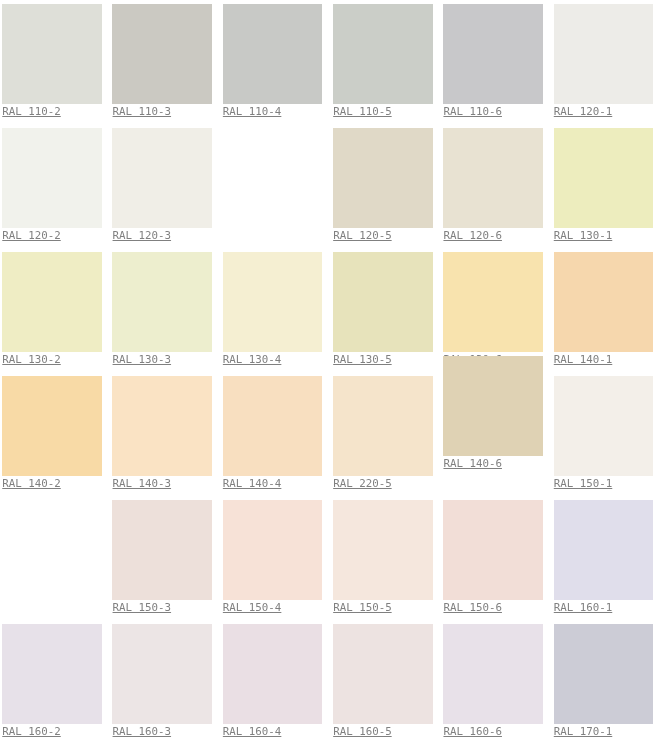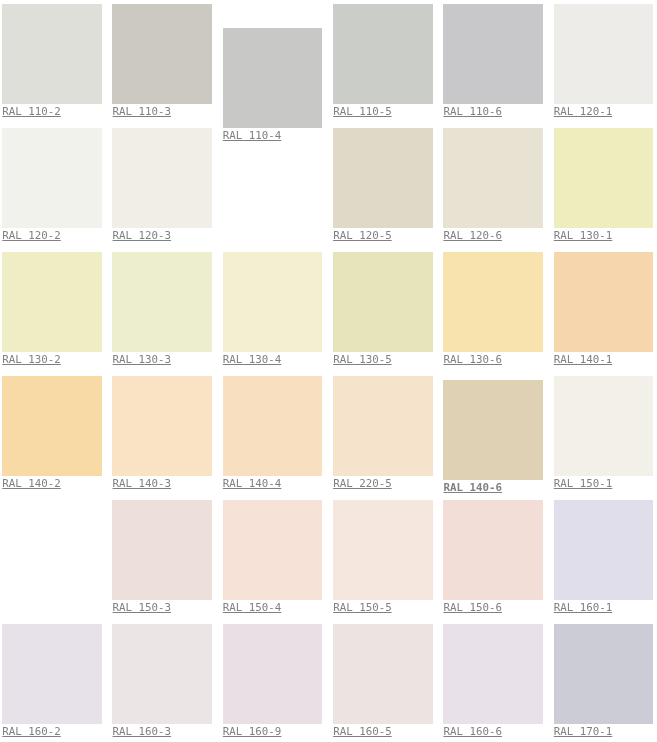--- a/index.html
+++ b/index.html
@@ -47,21 +47,21 @@
 
 <div id="chart">
   <div class="cell" style="left: 2px; top: 4px;">
    <div class="patch" title="RAL 110-2" style="background: rgb(222, 223, 216);"></div>
    <a class="lbl" style="color: rgb(128, 128, 128);">RAL 110-2</a>
   </div>
   <div class="cell" style="left: 112.3px; top: 4px;">
    <div class="patch" title="RAL 110-3" style="background: rgb(203, 201, 194);"></div>
    <a class="lbl" style="color: rgb(128, 128, 128);">RAL 110-3</a>
   </div>
-  <div class="cell" style="left: 222.6px; top: 4px; margin-top: 24px;">
+  <div class="cell" style="left: 222.6px; top: 4px;">
    <div class="patch" title="RAL 110-4" style="background: rgb(200, 201, 198);"></div>
    <a class="lbl" style="color: rgb(128, 128, 128);">RAL 110-4</a>
   </div>
   <div class="cell" style="left: 332.9px; top: 4px;">
    <div class="patch" title="RAL 110-5" style="background: rgb(203, 206, 200);"></div>
    <a class="lbl" style="color: rgb(128, 128, 128);">RAL 110-5</a>
   </div>
   <div class="cell" style="left: 443.2px; top: 4px;">
    <div class="patch" title="RAL 110-6" style="background: rgb(200, 200, 202);"></div>
    <a class="lbl" style="color: rgb(128, 128, 128);">RAL 110-6</a>
@@ -123,21 +123,21 @@
    <a class="lbl" style="color: rgb(128, 128, 128);">RAL 140-3</a>
   </div>
   <div class="cell" style="left: 222.6px; top: 376px;">
    <div class="patch" title="RAL 140-4" style="background: rgb(248, 223, 192);"></div>
    <a class="lbl" style="color: rgb(128, 128, 128);">RAL 140-4</a>
   </div>
   <div class="cell" style="left: 332.9px; top: 376px;">
    <div class="patch" title="RAL 140-5" style="background: rgb(245, 228, 203);"></div>
    <a class="lbl" style="color: rgb(128, 128, 128);">RAL 220-5</a>
   </div>
-  <div class="cell" style="left: 443.2px; top: 380px; font-weight: bold;">
+  <div class="cell" style="left: 443.2px; top: 356px;">
    <div class="patch" title="RAL 140-6" style="background: rgb(223, 210, 180);"></div>
    <a class="lbl" style="color: rgb(128, 128, 128);">RAL 140-6</a>
   </div>
   <div class="cell" style="left: 553.5px; top: 376px;">
    <div class="patch" title="RAL 150-1" style="background: rgb(243, 239, 233);"></div>
    <a class="lbl" style="color: rgb(128, 128, 128);">RAL 150-1</a>
   </div>
   <div class="cell" style="left: 112.3px; top: 500px;">
    <div class="patch" title="RAL 150-3" style="background: rgb(237, 224, 218);"></div>
    <a class="lbl" style="color: rgb(128, 128, 128);">RAL 150-3</a>
@@ -161,21 +161,21 @@
   <div class="cell" style="left: 2px; top: 624px;">
    <div class="patch" title="RAL 160-2" style="background: rgb(231, 225, 233);"></div>
    <a class="lbl" style="color: rgb(128, 128, 128);">RAL 160-2</a>
   </div>
   <div class="cell" style="left: 112.3px; top: 624px;">
    <div class="patch" title="RAL 160-3" style="background: rgb(236, 229, 229);"></div>
    <a class="lbl" style="color: rgb(128, 128, 128);">RAL 160-3</a>
   </div>
   <div class="cell" style="left: 222.6px; top: 624px;">
    <div class="patch" title="RAL 160-4" style="background: rgb(234, 223, 228);"></div>
-   <a class="lbl" style="color: rgb(128, 128, 128);">RAL 160-9</a>
+   <a class="lbl" style="color: rgb(128, 128, 128);">RAL 160-4</a>
   </div>
   <div class="cell" style="left: 332.9px; top: 624px;">
    <div class="patch" title="RAL 160-5" style="background: rgb(237, 227, 225);"></div>
    <a class="lbl" style="color: rgb(128, 128, 128);">RAL 160-5</a>
   </div>
   <div class="cell" style="left: 443.2px; top: 624px;">
    <div class="patch" title="RAL 160-6" style="background: rgb(232, 225, 233);"></div>
    <a class="lbl" style="color: rgb(128, 128, 128);">RAL 160-6</a>
   </div>
   <div class="cell" style="left: 553.5px; top: 624px;">

